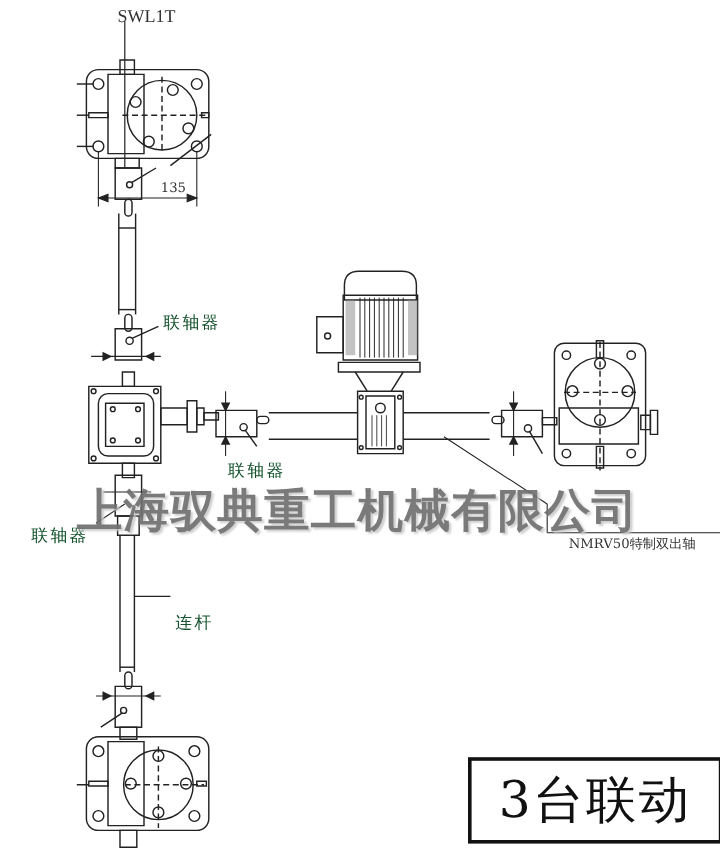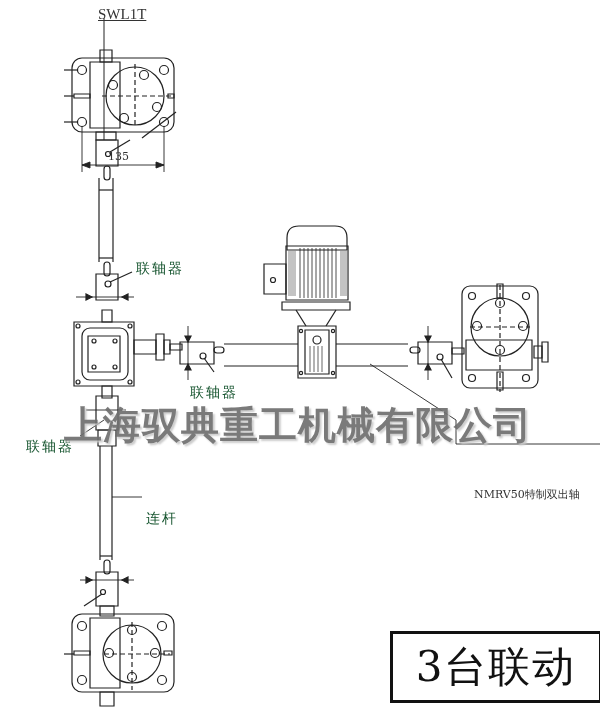--- a/index.html
+++ b/index.html
@@ -1,20 +1,20 @@
 <!DOCTYPE html>
 <html><head>
 <meta charset="utf-8">
 <style>
   html, body { margin: 0; padding: 0; background: #ffffff; }
   body { width: 600px; height: 714px; position: relative; overflow: hidden; font-family: "DejaVu Serif", serif; }
   #canvas { position: absolute; left: 0; top: 0; width: 600px; height: 714px; }
   .label { position: absolute; color: #14532d; font-family: "DejaVu Serif", serif; white-space: nowrap; }
   .lbl-sm { font-size: 14px; letter-spacing: 2px; }
-  .lbl-model { font-size: 15px; color: #333; font-family: "Liberation Serif", serif; text-decoration: underline; }
+  .lbl-model { font-size: 15px; color: #333; font-family: "Liberation Serif", serif; }
   .lbl-note { font-size: 11px; color: #333; font-family: "DejaVu Serif", serif; }
   .watermark { position: absolute; left: 64px; top: 400px; font-size: 38px; font-weight: bold; color: #6f6f6f;
     font-family: "DejaVu Sans", sans-serif; letter-spacing: 1px; text-shadow: 2px 2px 2px #c8c8c8; opacity: 0.92; }
   .title-box { position: absolute; left: 390px; top: 631px; width: 212px; height: 72px; border: 3px solid #111;
     box-sizing: border-box; display: flex; align-items: center; justify-content: center; background: #fff; }
   .title-text { font-size: 42px; color: #111; font-family: "DejaVu Serif", serif; letter-spacing: 2px; }
   svg line, svg rect, svg circle, svg path, svg polyline { vector-effect: non-scaling-stroke; }
 </style>
 </head>
 <body>
@@ -222,24 +222,24 @@
     <circle cx="82" cy="680" r="4.5"></circle>
       <circle cx="162" cy="680" r="4.5"></circle>
     <rect x="74" y="651" width="16" height="4"></rect>
       <rect x="164" y="651" width="8" height="4"></rect>
     <line x1="64" y1="654" x2="74" y2="654"></line>
     <rect x="100" y="692" width="14" height="14"></rect>
   </g>
 </svg>
 
 <div class="label lbl-model" style="left:98px; top:6px;">SWL1T</div>
-<div class="label lbl-note" style="left:108px; top:150px;text-align:center;">135</div>
+<div class="label lbl-note" style="left:134px; top:150px;text-align:center;">135</div>
 <div class="label lbl-sm" style="left:136px; top:260px;">联轴器</div>
 <div class="label lbl-sm" style="left:190px; top:384px;">联轴器</div>
 <div class="label lbl-sm" style="left:26px; top:438px;">联轴器</div>
 <div class="label lbl-sm" style="left:146px; top:510px;">连杆</div>
-<div class="label lbl-note" style="left:474px; top:446px;margin-top:41px;">NMRV50特制双出轴</div>
+<div class="label lbl-note" style="left:474px; top:446px;">NMRV50特制双出轴</div>
 
 <div class="watermark">上海驭典重工机械有限公司</div>
 
 <div class="title-box">
   <span class="title-text">3台联动</span>
 </div>
 
 </body></html>

